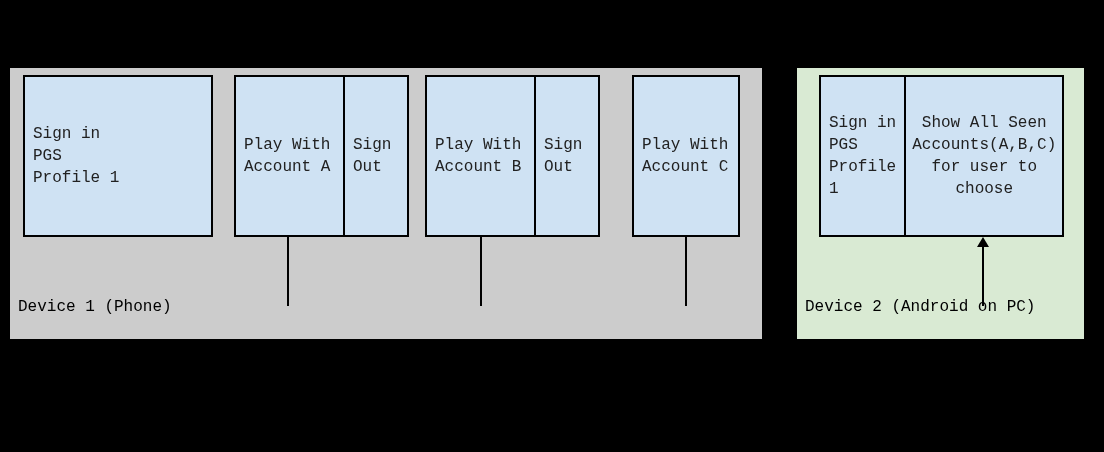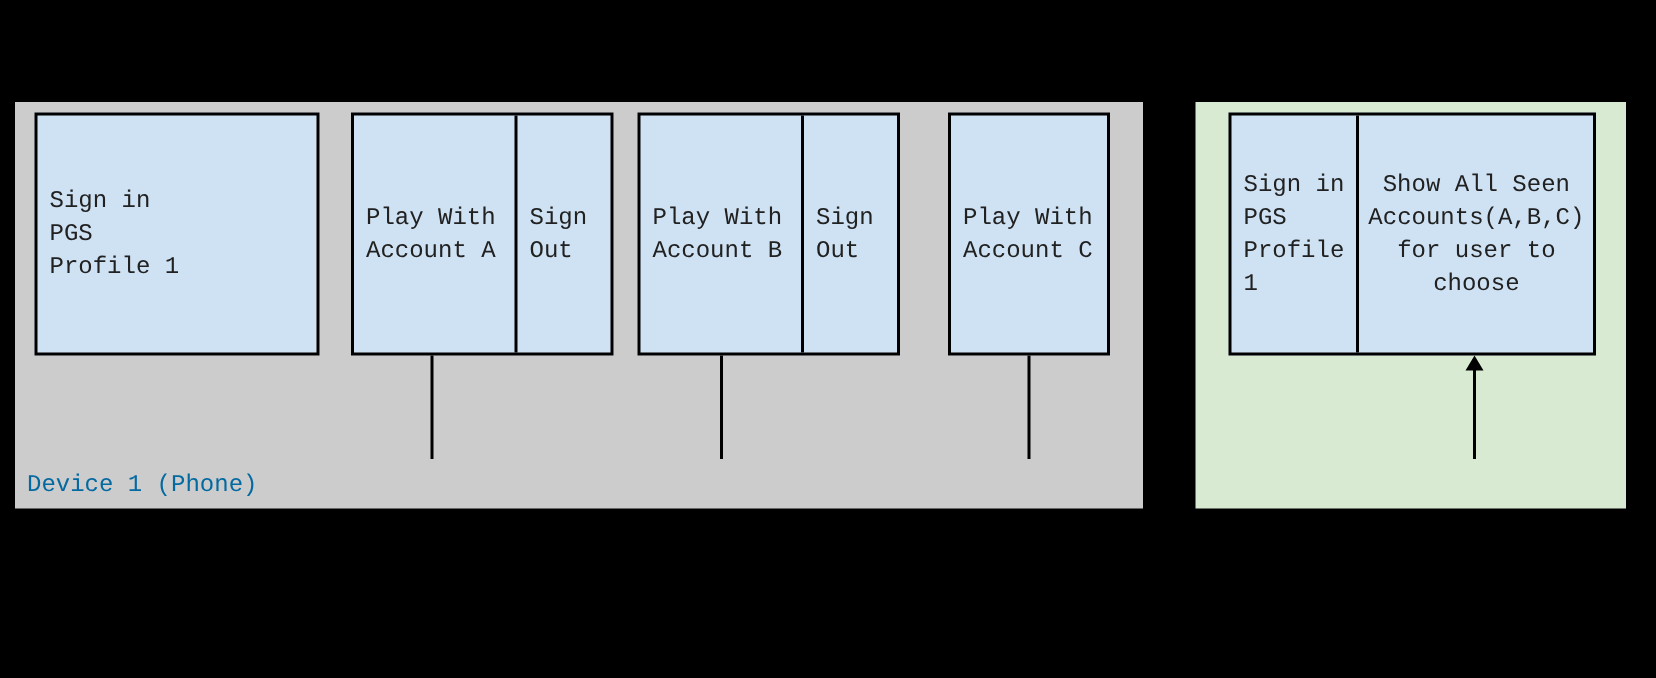--- a/index.html
+++ b/index.html
@@ -52,22 +52,22 @@
   .arrow-line { position: absolute; left: 185px; top: 178px; width: 2px; height: 60px; background: #000000; }
   .arrow-head {
     position: absolute; left: 180px; top: 169px;
     width: 0; height: 0;
     border-left: 6px solid transparent;
     border-right: 6px solid transparent;
     border-bottom: 10px solid #000000;
   }
 
   .device-label {
-    position: absolute; left: 8px; bottom: 7px;
-    font-size: 16px; color: #0369a1; text-align: right;
+    position: absolute; left: 8px; bottom: 23px;
+    font-size: 16px; color: #000000; text-align: right;
   }
 </style>
 </head>
 <body>
 
 <div class="panel panel-gray">
 
   <div class="group g1">
     <div class="cell">Sign in
 PGS
@@ -108,13 +108,14 @@
 Profile 1</div>
     <div class="cell center">Show All Seen
 Accounts(A,B,C)
 for user to
 choose</div>
   </div>
 
   <div class="arrow-line"></div>
   <div class="arrow-head"></div>
 
+  <div class="device-label">Device 2 (Android on PC)</div>
 </div>
 
 </body></html>

